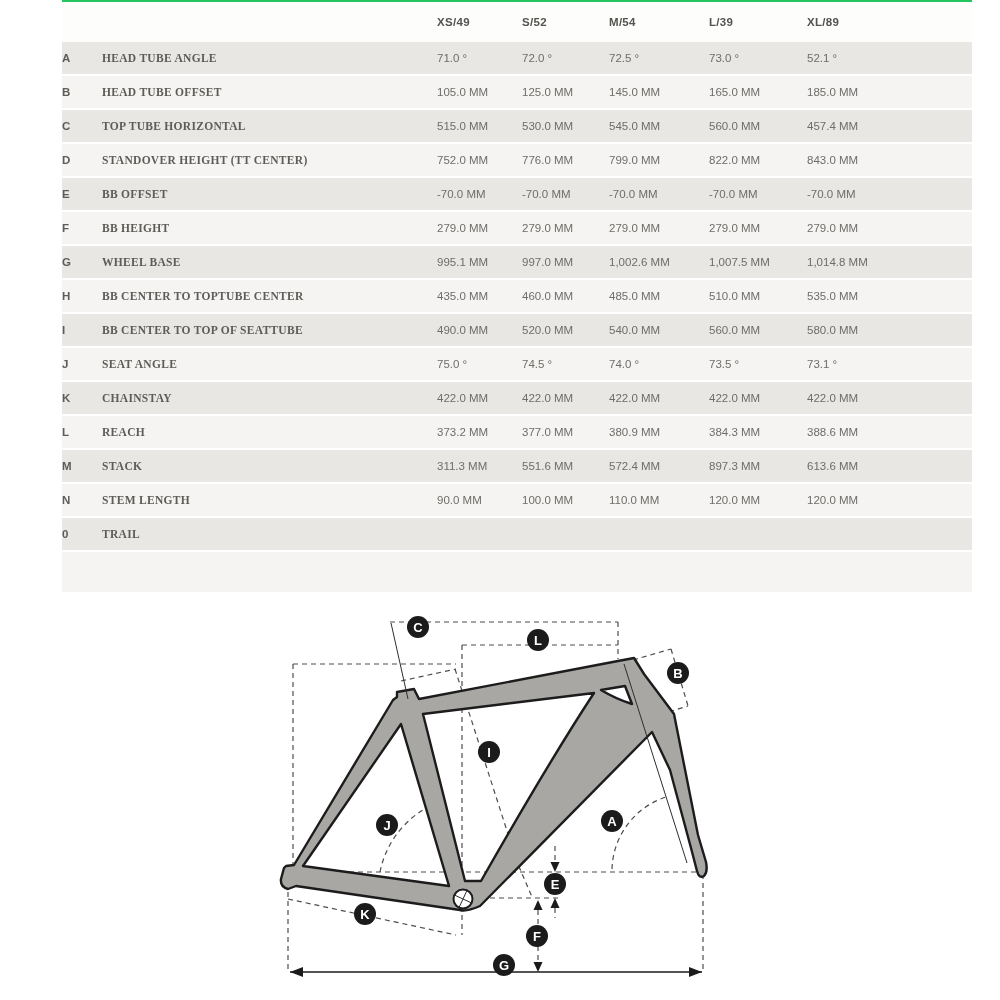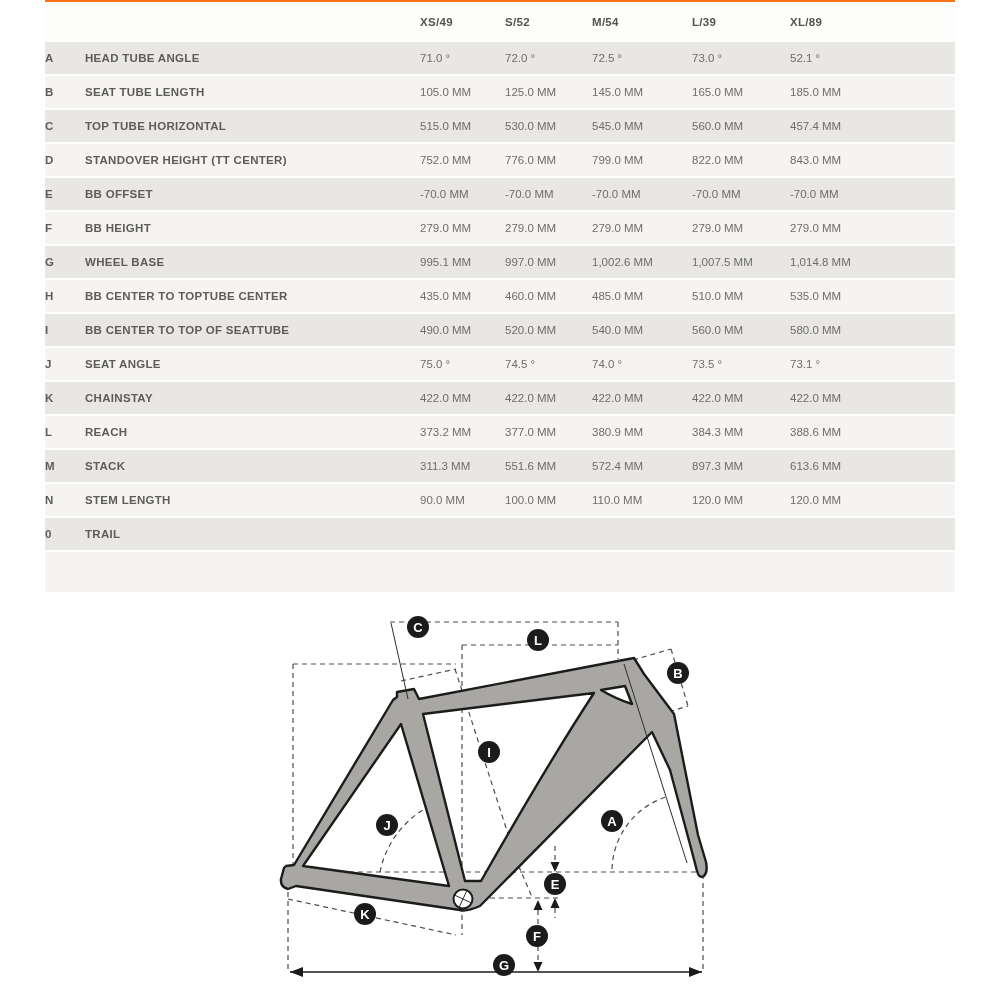--- a/index.html
+++ b/index.html
@@ -1,24 +1,24 @@
 <!DOCTYPE html>
 <html><head>
 <meta charset="utf-8">
 <style>
   html,body{margin:0;padding:0;background:#ffffff;}
   body{width:1000px;height:1000px;position:relative;font-family:"Liberation Sans",sans-serif;}
   .geo-table-wrap{position:absolute;left:45px;top:0;width:910px;}
-  table.geo{border-collapse:separate;border-spacing:0;width:910px;table-layout:fixed;border-top:2px solid #f97316;}
+  table.geo{border-collapse:separate;border-spacing:0;width:910px;table-layout:fixed;border-top:2px solid #22c55e;margin-left:17px;}
   table.geo th{height:40px;font-size:11.5px;font-weight:bold;color:#54534f;text-align:left;vertical-align:middle;background:#fdfdfc;letter-spacing:.3px;padding:0;}
   table.geo td{height:32px;font-size:11.5px;vertical-align:middle;padding:0;border-bottom:2px solid #ffffff;}
   tr.odd td{background:#e8e7e4;}
   tr.even td{background:#f5f4f2;}
   td.letter{padding-left:10px;font-weight:bold;color:#5d5c58;letter-spacing:.3px;}
-  td.label{font-weight:bold;color:#5d5c58;letter-spacing:.3px;}
+  td.label{font-weight:bold;color:#5d5c58;letter-spacing:.3px;font-family:Liberation Serif, serif;}
   td.val{color:#6e6d69;font-weight:normal;}
   tr.footer td{height:40px;}
   .diagram{position:absolute;left:250px;top:600px;width:500px;height:400px;}
   .dash{fill:none;stroke:#4d4d4d;stroke-width:1.2;stroke-dasharray:5 4;}
   .thin{fill:none;stroke:#2e2e2e;stroke-width:1;}
   .frame{fill:#a9a7a4;stroke:#1c1c1c;stroke-width:2.4;stroke-linejoin:round;fill-rule:evenodd;}
   .solidline{fill:none;stroke:#1b1b1b;stroke-width:1.6;}
   .ah{fill:#1b1b1b;}
   .lbl circle{fill:#1b1b1b;}
   .lbl text{fill:#ffffff;font-family:"Liberation Sans",sans-serif;font-size:13px;font-weight:bold;text-anchor:middle;}
@@ -53,21 +53,21 @@
           <td class="letter">A</td>
           <td class="label">HEAD TUBE ANGLE</td>
           <td class="val">71.0 °</td>
           <td class="val">72.0 °</td>
           <td class="val">72.5 °</td>
           <td class="val">73.0 °</td>
           <td class="val">52.1 °</td>
         </tr>
         <tr class="even">
           <td class="letter">B</td>
-          <td class="label">SEAT TUBE LENGTH</td>
+          <td class="label">HEAD TUBE OFFSET</td>
           <td class="val">105.0 MM</td>
           <td class="val">125.0 MM</td>
           <td class="val">145.0 MM</td>
           <td class="val">165.0 MM</td>
           <td class="val">185.0 MM</td>
         </tr>
         <tr class="odd">
           <td class="letter">C</td>
           <td class="label">TOP TUBE HORIZONTAL</td>
           <td class="val">515.0 MM</td>

